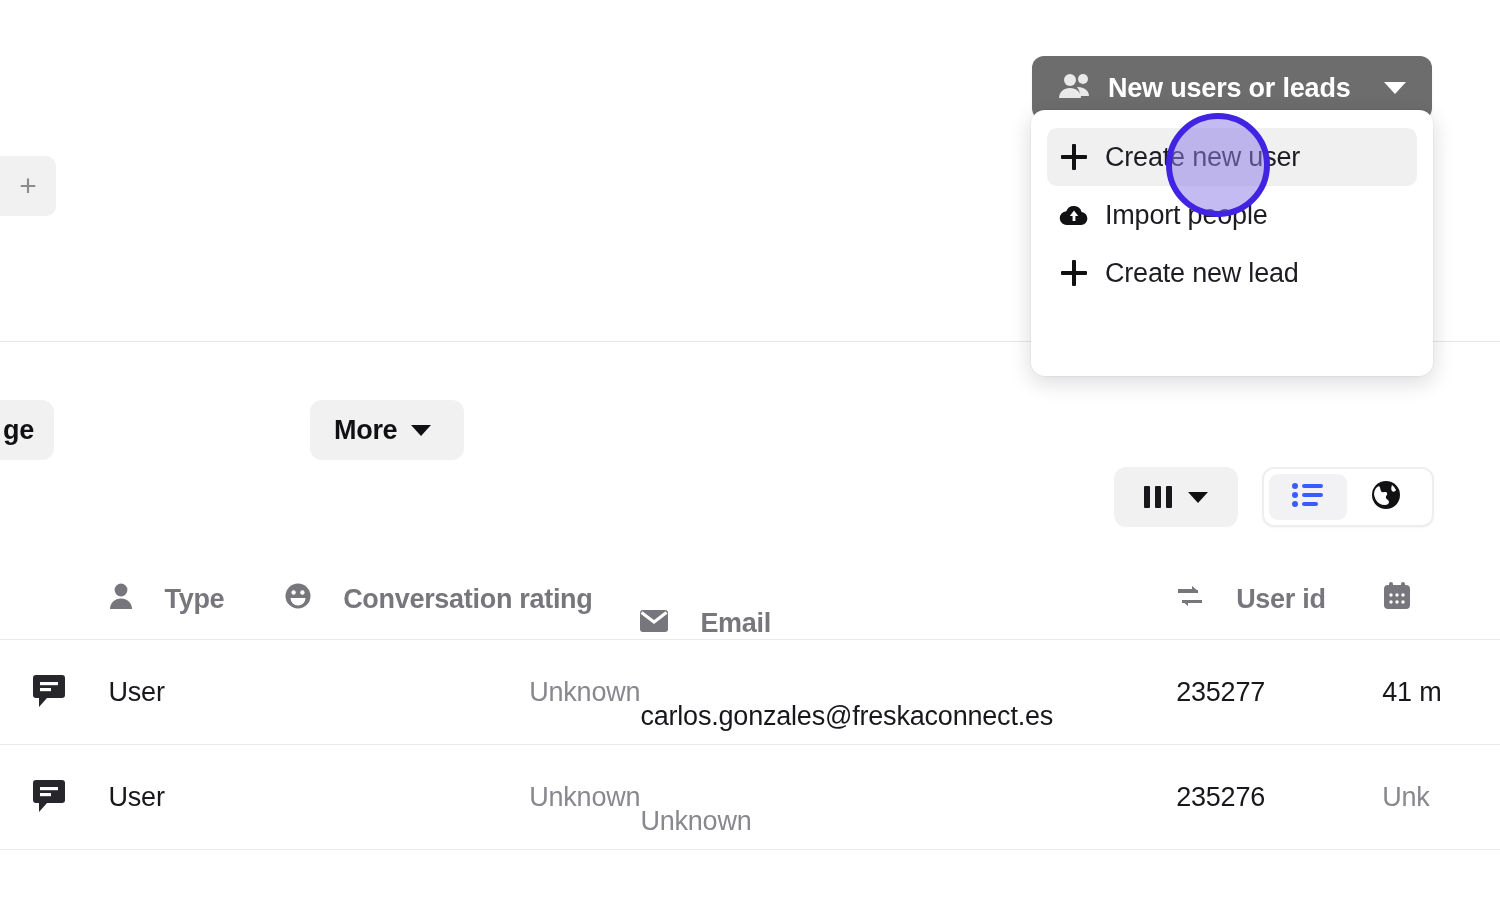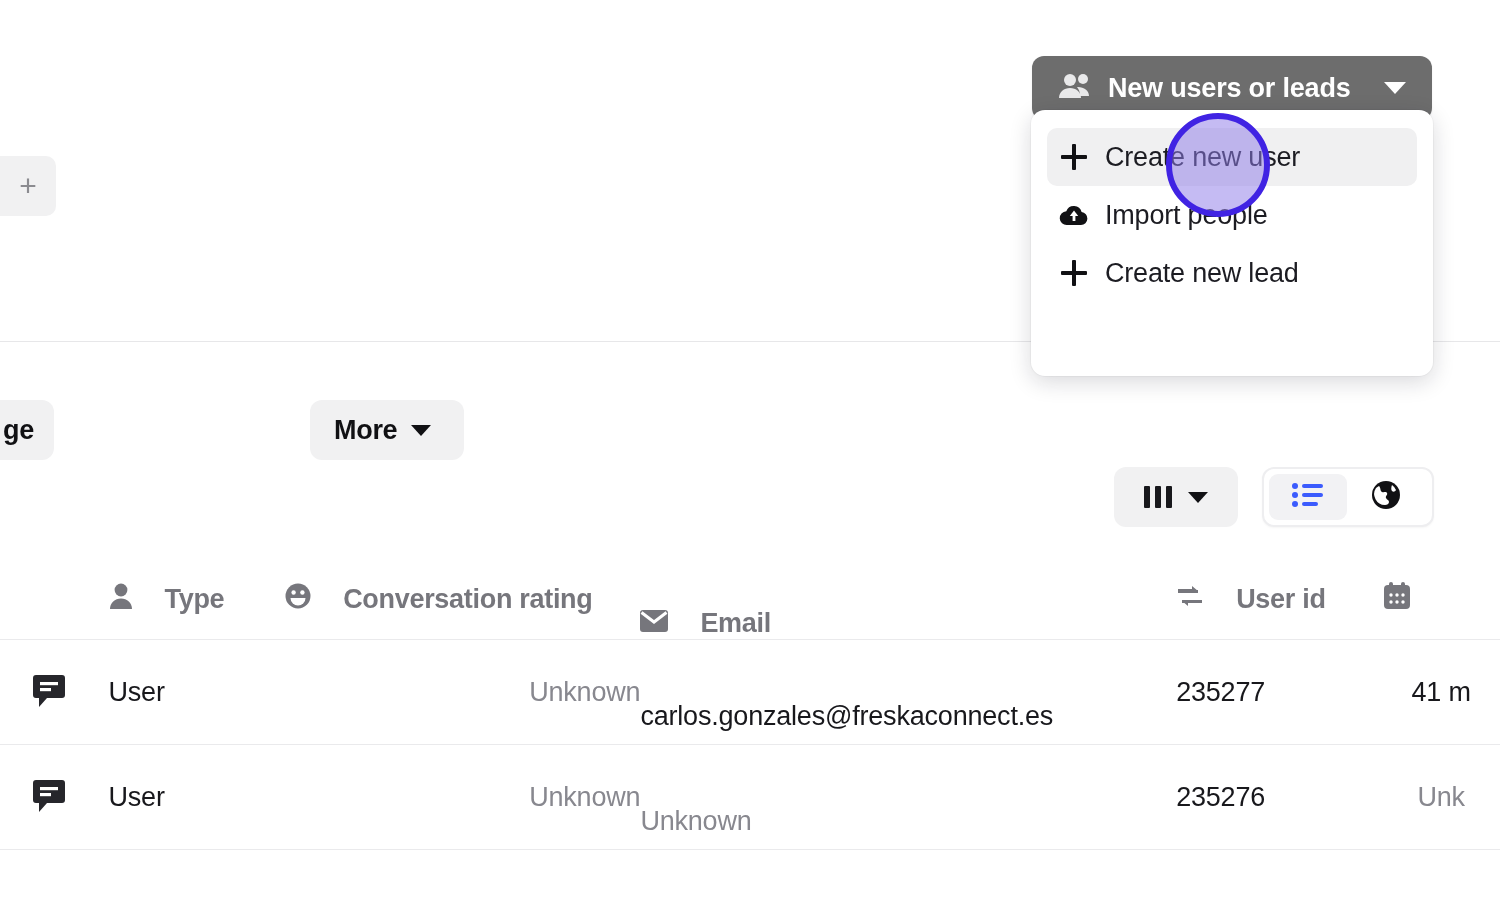--- a/index.html
+++ b/index.html
@@ -130,21 +130,21 @@
     display: flex; align-items: center;
     height: 105px; border-bottom: 1px solid #eaeaec;
     padding-left: 16px;
   }
   .t-head { height: 80px; border-bottom: 1px solid #eaeaec; }
   .c-icon   { width: 94px;  display: flex; align-items: center; padding-left: 14px; }
   .c-type   { width: 180px; }
   .c-rating { width: 362px; text-align: right; }
   .c-email  { width: 546px; margin-top: 48px; }
   .c-userid { width: 210px; }
-  .c-date   { width: 120px; text-align: center; }
+  .c-date   { width: 120px; }
 
   .th {
     display: flex; align-items: center; gap: 32px;
     color: #76767c; font-size: 27px; font-weight: bold; letter-spacing: -.3px;
     white-space: nowrap;
   }
   .td {
     font-size: 27px; color: #18181c; letter-spacing: -.2px; white-space: nowrap;
   }
   .td.muted { color: #88888f; }

